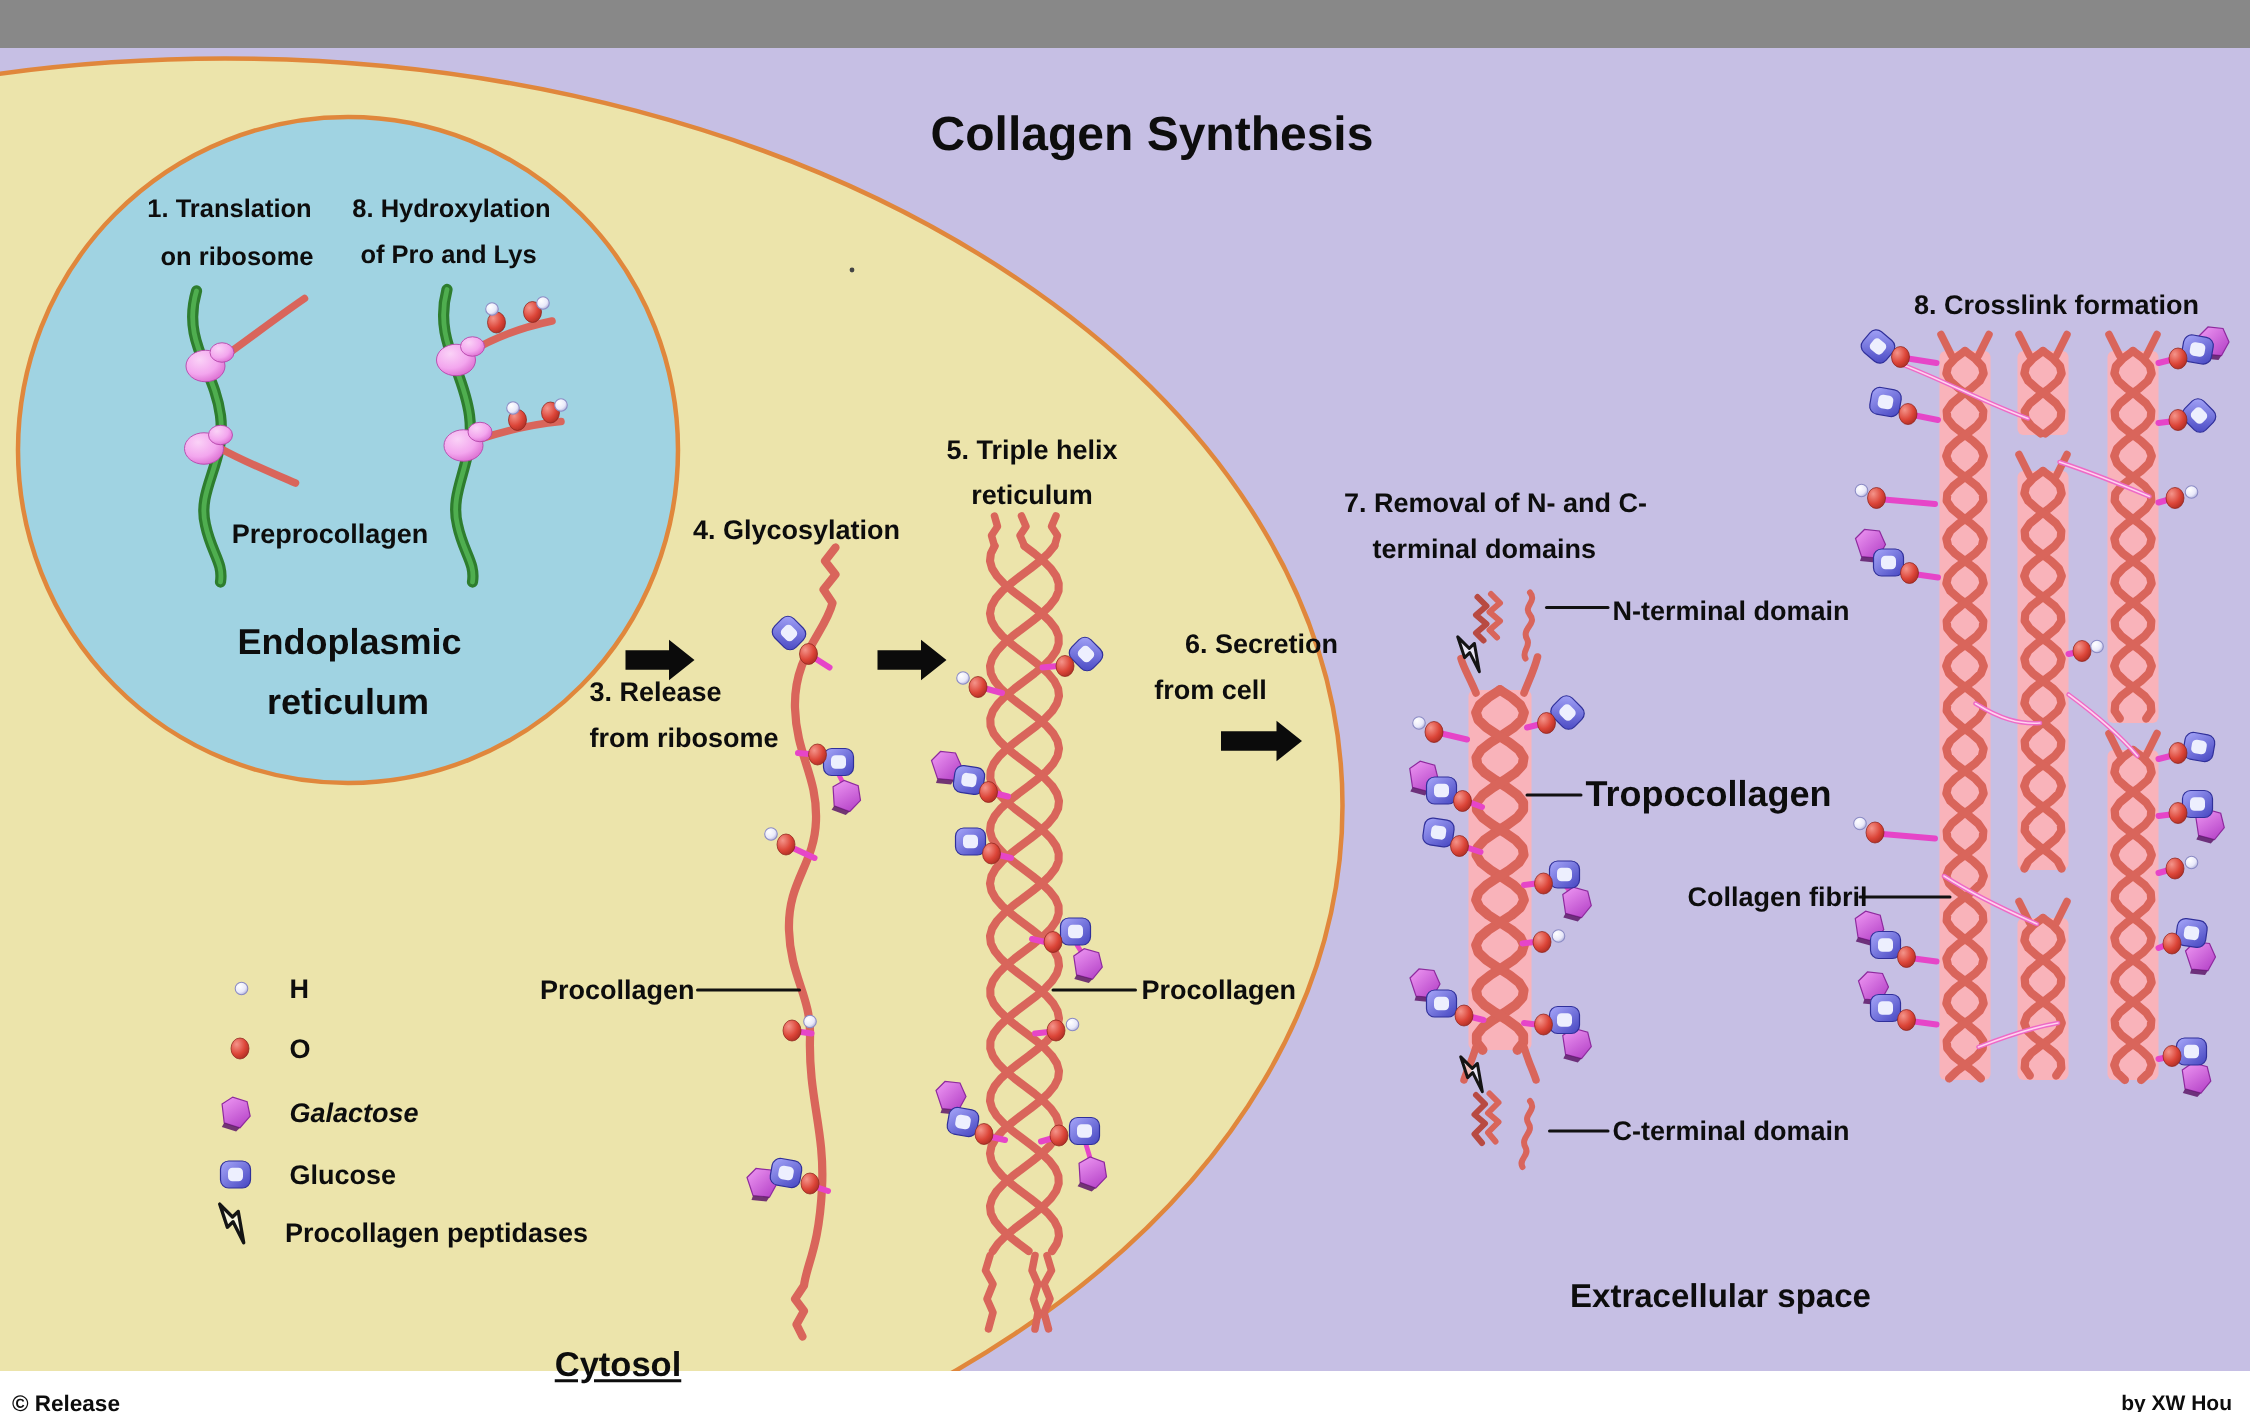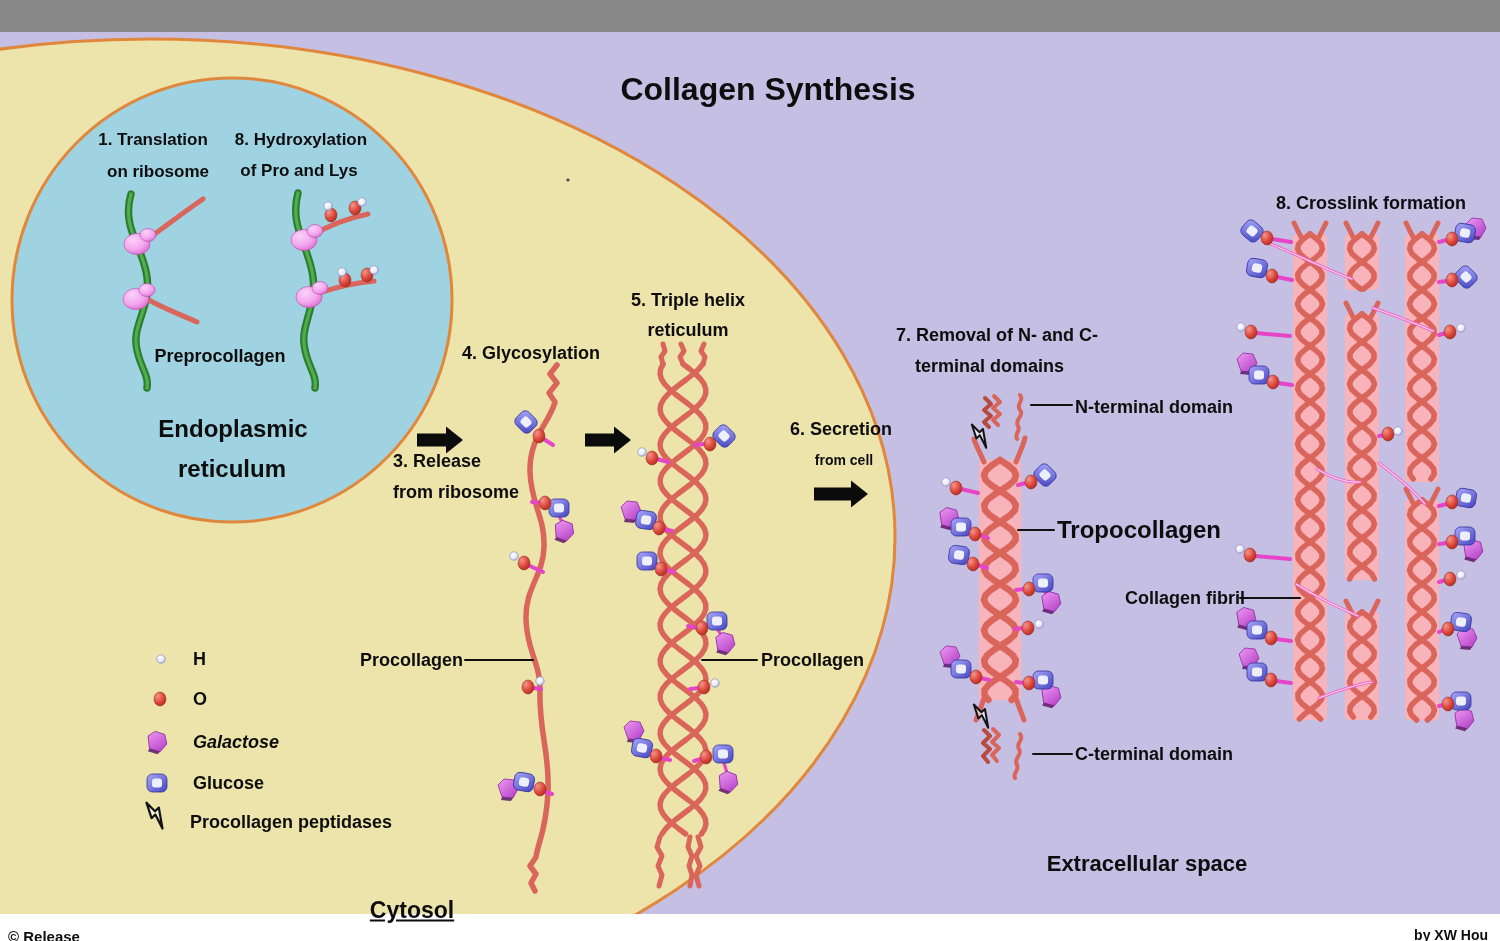--- a/index.html
+++ b/index.html
@@ -559,21 +559,21 @@
   <div class="lbl ctr" style="left:153px;top:107px;font-size:17px;">1. Translation</div>
   <div class="lbl ctr" style="left:158px;top:139px;font-size:17px;">on ribosome</div>
   <div class="lbl ctr" style="left:301px;top:107px;font-size:17px;">8. Hydroxylation</div>
   <div class="lbl ctr" style="left:299px;top:138px;font-size:17px;">of Pro and Lys</div>
   <div class="lbl lft" style="left:393px;top:429px;font-size:18px;">3. Release</div>
   <div class="lbl lft" style="left:393px;top:460px;font-size:18px;">from ribosome</div>
   <div class="lbl ctr" style="left:531px;top:321px;font-size:18px;">4. Glycosylation</div>
   <div class="lbl ctr" style="left:688px;top:268px;font-size:18px;">5. Triple helix</div>
   <div class="lbl ctr" style="left:688px;top:298px;font-size:18px;">reticulum</div>
   <div class="lbl ctr" style="left:841px;top:397px;font-size:18px;">6. Secretion</div>
-  <div class="lbl ctr" style="left:844px;top:428px;font-size:14px;">from cell</div>
+  <div class="lbl ctr" style="left:807px;top:428px;font-size:18px;">from cell</div>
   <div class="lbl lft" style="left:896px;top:303px;font-size:18px;">7. Removal of N- and C-</div>
   <div class="lbl lft" style="left:915px;top:334px;font-size:18px;">terminal domains</div>
   <div class="lbl ctr" style="left:1371px;top:171px;font-size:18px;">8. Crosslink formation</div>
 
   <div class="lbl ctr" style="left:220px;top:324px;font-size:18px;">Preprocollagen</div>
   <div class="lbl ctr" style="left:233px;top:397px;font-size:24px;">Endoplasmic</div>
   <div class="lbl ctr" style="left:232px;top:437px;font-size:24px;">reticulum</div>
   <div class="lbl lft" style="left:360px;top:628px;font-size:18px;">Procollagen</div>
   <div class="lbl lft" style="left:761px;top:628px;font-size:18px;">Procollagen</div>
   <div class="lbl lft" style="left:1075px;top:375px;font-size:18px;">N-terminal domain</div>

